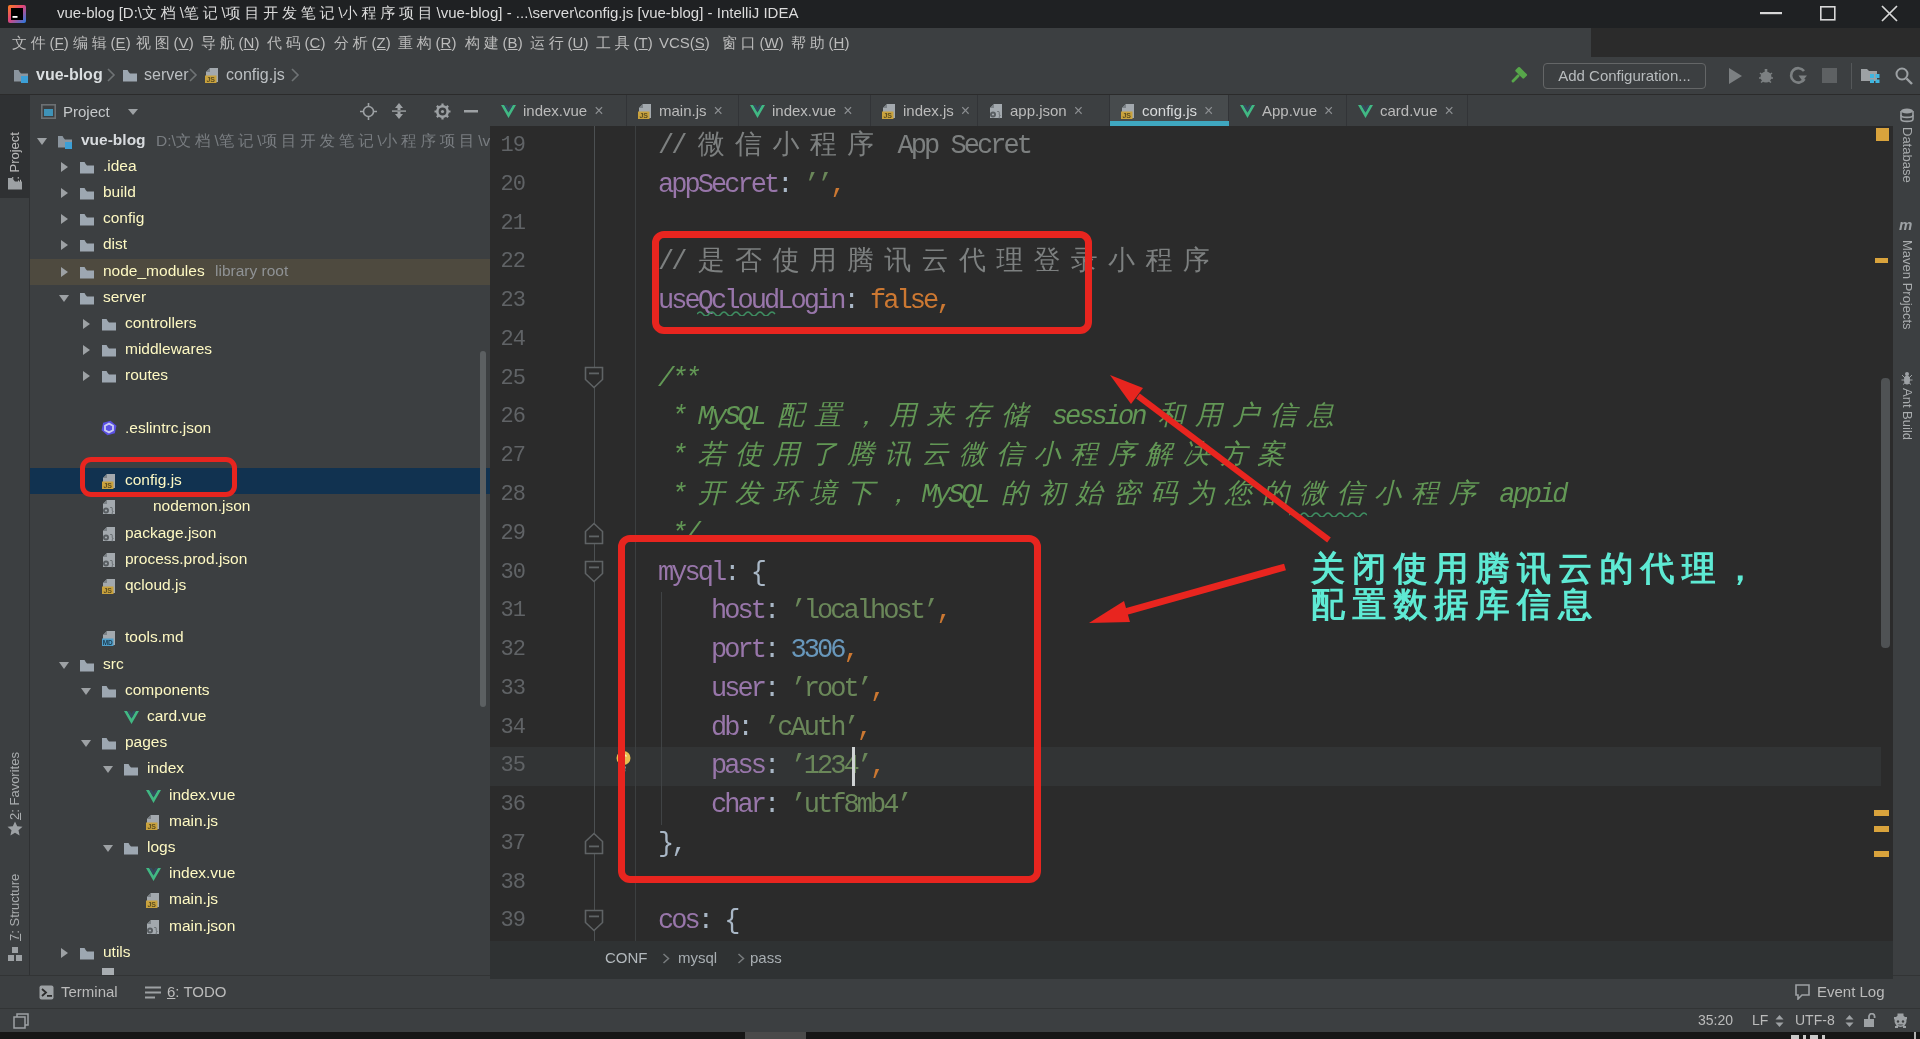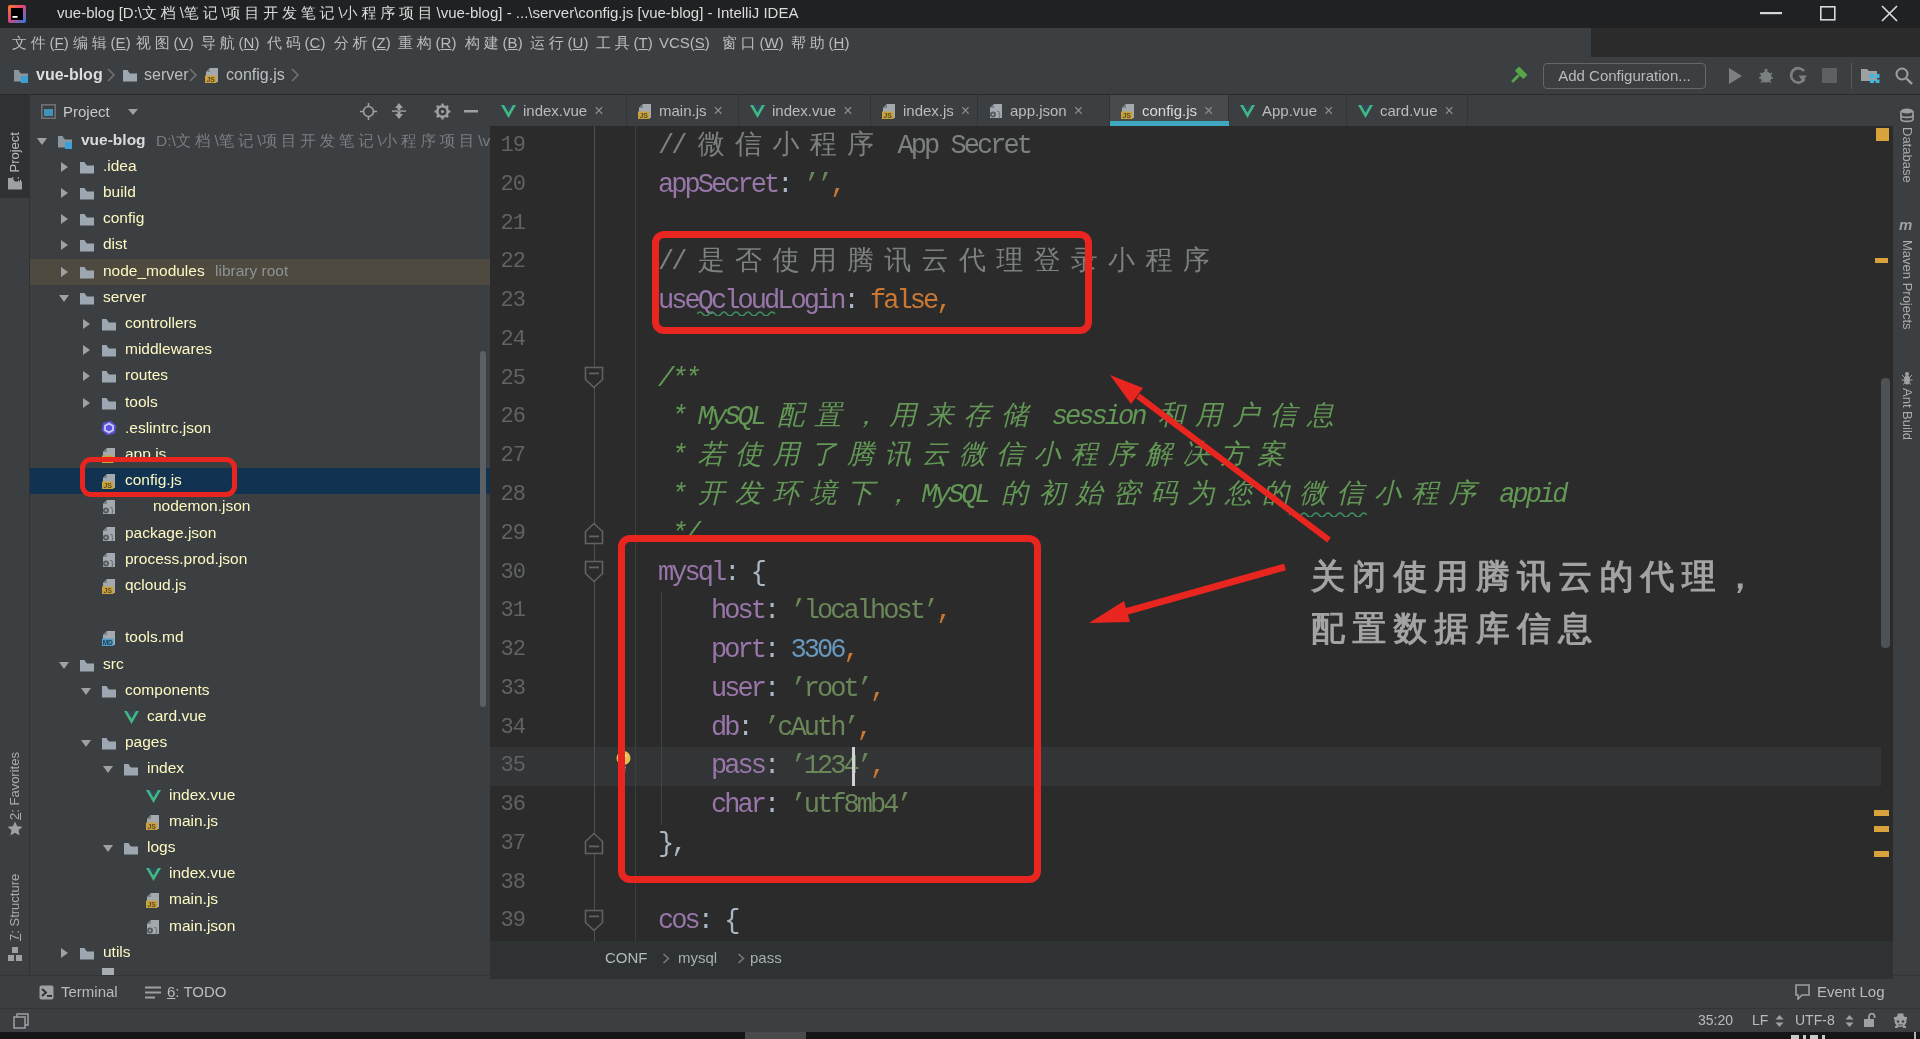--- a/index.html
+++ b/index.html
@@ -254,42 +254,26 @@
       </svg>
       <span class="nm" style="left:95px;">middlewares</span>
     </div>
     <div class="trow" style="top:268.3px;">
       <div class="arr-r" style="left:53px"></div>
       <svg class="abs" style="left:71px;top:5px" width="16" height="16" viewBox="0 0 16 16">
         <path d="M1 4.5 h5.2 l1.8 2 h7 v8 h-14 z M1 4.5 v-1.5 h4.5 l1 1.5" fill="#9da7b1"></path>
       </svg>
       <span class="nm" style="left:95px;">routes</span>
     </div>
-    <div class="trow" style="top:294.5px;">
-      <div class="arr-r" style="left:53px"></div>
-      <svg class="abs" style="left:71px;top:5px" width="16" height="16" viewBox="0 0 16 16">
-        <path d="M1 4.5 h5.2 l1.8 2 h7 v8 h-14 z M1 4.5 v-1.5 h4.5 l1 1.5" fill="#9da7b1"></path>
-      </svg>
-      <span class="nm" style="left:95px;">tools</span>
-    </div>
     <div class="trow" style="top:320.7px;">
       <svg class="abs" style="left:71px;top:4px" width="16" height="17" viewBox="0 0 16 17">
         <path d="M8 0.5 L14.8 4.2 L14.8 11.8 L8 15.5 L1.2 11.8 L1.2 4.2 Z" fill="#5a50e2" transform="rotate(12 8 8)"></path>
         <path d="M8 3.6 L12 5.8 L12 10.2 L8 12.4 L4 10.2 L4 5.8 Z" fill="none" stroke="#c9cbf2" stroke-width="1.8"></path>
       </svg>
       <span class="nm" style="left:95px;">.eslintrc.json</span>
-    </div>
-    <div class="trow" style="top:346.9px;">
-      <svg class="abs" style="left:71px;top:5px" width="16" height="16" viewBox="0 0 16 16">
-        <path d="M6 1 h8 v14 h-12 v-10 z" fill="#a3a9ae"></path>
-        <path d="M6 1 v4 h-4 z" fill="#7b8186"></path>
-        <rect x="1" y="8.5" width="11.5" height="7.5" fill="#c9a23d"></rect>
-        <text x="6.7" y="15" font-family="Liberation Sans" font-size="7" font-weight="bold" fill="#5c4d20" text-anchor="middle">JS</text>
-      </svg>
-      <span class="nm" style="left:95px;">app.js</span>
     </div>
     <div class="trow" style="top:373.1px;background:#113250;">
       <svg class="abs" style="left:71px;top:5px" width="16" height="16" viewBox="0 0 16 16">
         <path d="M6 1 h8 v14 h-12 v-10 z" fill="#a3a9ae"></path>
         <path d="M6 1 v4 h-4 z" fill="#7b8186"></path>
         <rect x="1" y="8.5" width="11.5" height="7.5" fill="#c9a23d"></rect>
         <text x="6.7" y="15" font-family="Liberation Sans" font-size="7" font-weight="bold" fill="#5c4d20" text-anchor="middle">JS</text>
       </svg>
       <span class="nm" style="left:95px;">config.js</span>
     </div>
@@ -609,21 +593,21 @@
     <rect x="5.5" y="19.5" width="4" height="1.8" fill="#85898c"></rect>
   </svg>
 <div class="abs" style="left:652px;top:231px;width:440px;height:103px;border:7px solid #e8251f;border-radius:12px"></div>
 <div class="abs" style="left:618px;top:535px;width:423px;height:348px;border:7px solid #e8251f;border-radius:12px"></div>
 <svg class="abs" style="left:0;top:0;pointer-events:none" width="1920" height="1039" viewBox="0 0 1920 1039">
 <line x1="1329" y1="540" x2="1138" y2="396" stroke="#e8251f" stroke-width="6"></line>
 <polygon points="1110,375 1143,388 1131,404" fill="#e8251f"></polygon>
 <line x1="1285" y1="567" x2="1121" y2="613" stroke="#e8251f" stroke-width="7"></line>
 <polygon points="1089,623 1124,601 1130,622" fill="#e8251f"></polygon>
 </svg>
-<div class="abs" style="left:1311px;top:550px;width:520px;color:#a3a3a3;font-size:34px;letter-spacing:7.2px;line-height:52px;white-space:nowrap;font-weight:bold">关闭使用腾讯云的代理，<br>配置数据库信息</div>
+<div class="abs" style="left:1311px;top:550px;width:520px;color:#5eead4;font-size:34px;letter-spacing:7.2px;line-height:36px;white-space:nowrap;font-weight:bold">关闭使用腾讯云的代理，<br>配置数据库信息</div>
 <div class="abs" style="left:1881px;top:378px;width:9px;height:270px;background:#4f5254;border-radius:4px"></div>
 <div class="abs" style="left:1876px;top:128px;width:13px;height:13px;background:#d9a33c"></div>
 <div class="abs" style="left:1875px;top:258px;width:13px;height:5px;background:#d9a33c"></div>
 <div class="abs" style="left:1874px;top:810px;width:15px;height:6px;background:#d9a33c"></div>
 <div class="abs" style="left:1874px;top:826px;width:15px;height:6px;background:#d9a33c"></div>
 <div class="abs" style="left:1874px;top:851px;width:15px;height:6px;background:#d9a33c"></div>
 <div id="ebread">
 <span class="abs" style="left:115px;top:8px;color:#b3b9bd">CONF</span>
 <svg class="abs" style="left:172px;top:12px" width="8" height="11" viewBox="0 0 8 11">
       <path d="M1.5 1 L6.5 5.5 L1.5 10" stroke="#787c7e" stroke-width="1.5" fill="none"></path>

